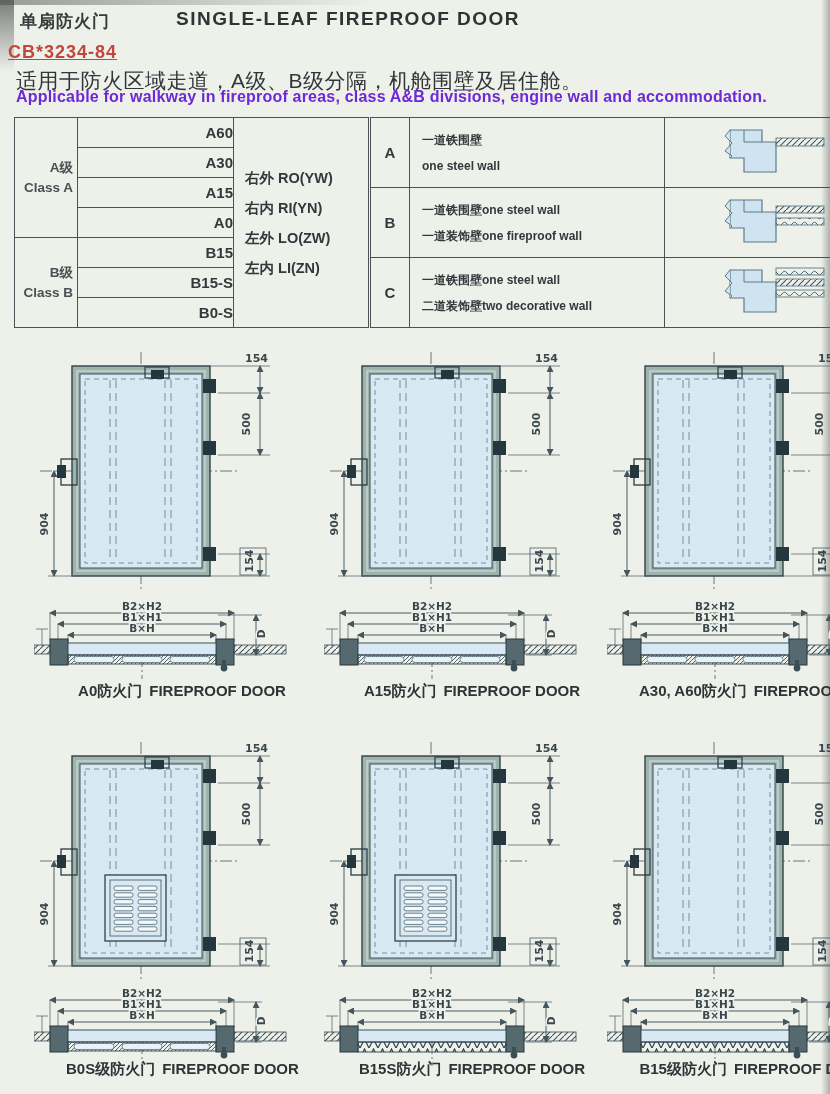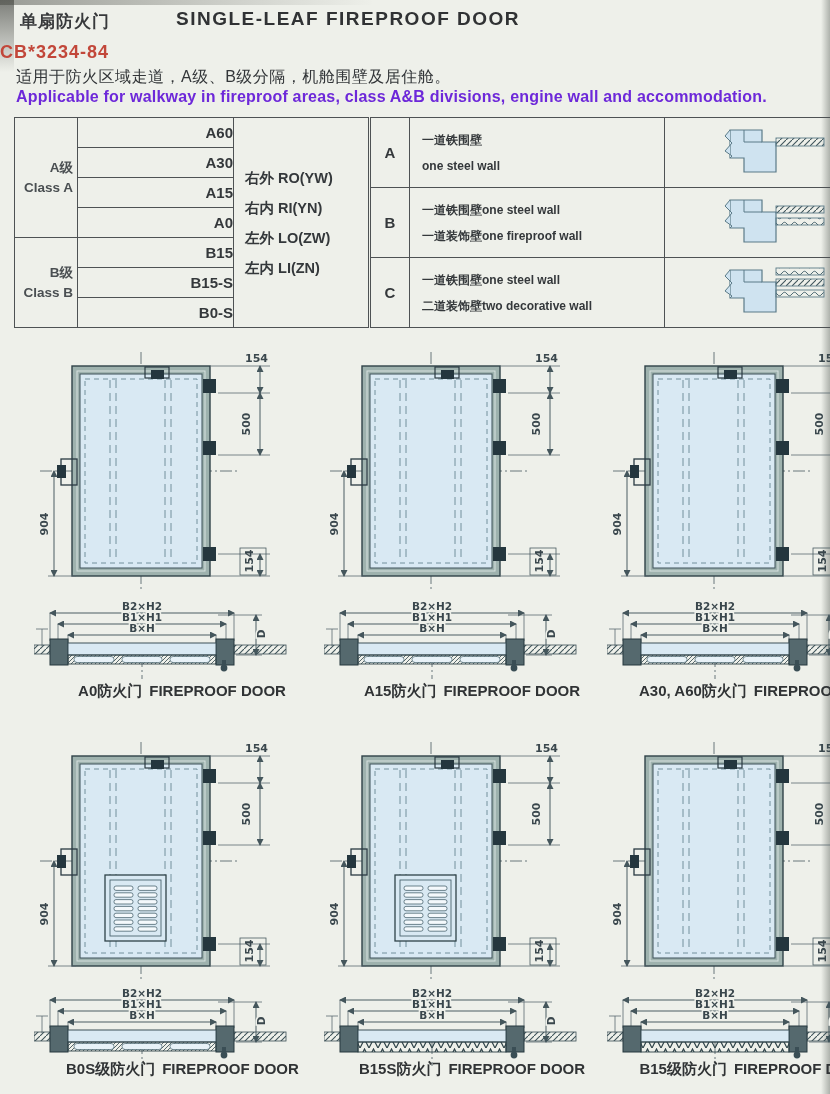--- a/index.html
+++ b/index.html
@@ -9,22 +9,22 @@
     overflow:hidden;
     background:linear-gradient(90deg,#dfe2db 0px,#eef0ea 16px,#f1f2ec 50%,#ecedе7 96%,#e4e6e0 100%);
     background-color:#eef0ea;
     font-family:"Liberation Sans","DejaVu Sans",sans-serif;
     color:#2b2f31;
   }
   .abs{position:absolute;}
   
   .title-cn{left:20px;top:10px;font-size:17px;font-weight:bold;letter-spacing:1px;color:#37393b;}
   .title-en{left:136px;top:8px;font-size:19px;font-weight:bold;letter-spacing:1.5px;color:#303234;margin-left:40px;}
-  .std{left:0;top:42px;font-size:18px;font-weight:bold;color:#c2473a;letter-spacing:1px;}
-  .desc-cn{left:16px;top:67px;font-size:16px;color:#333639;letter-spacing:.5px;}
+  .std{left:8px;top:42px;font-size:18px;font-weight:bold;color:#c2473a;letter-spacing:1px;text-decoration:underline;}
+  .desc-cn{left:16px;top:67px;font-size:21px;color:#333639;letter-spacing:.5px;}
   .desc-en{left:16px;top:88px;font-size:16px;font-weight:600;color:#6d28d9;letter-spacing:.2px;}
   
   table{border-collapse:collapse;table-layout:fixed;}
   td{border:1px solid #4e5254;vertical-align:middle;padding:0;}
   .t1{left:14px;top:117px;width:334px;}
   .t1 td{height:29px;}
   .t1 .cls{width:54px;text-align:right;font-size:13.5px;font-weight:600;line-height:1.45;color:#4a4f52;padding:0 4px;}
   .t1 .rat{width:155px;text-align:right;font-size:15px;font-weight:bold;color:#34383b;}
   .t1 .ori{width:123px;padding-left:11px;}
   .t1 .ori div{line-height:30px;font-size:14.5px;font-weight:600;color:#34383b;white-space:nowrap;}

